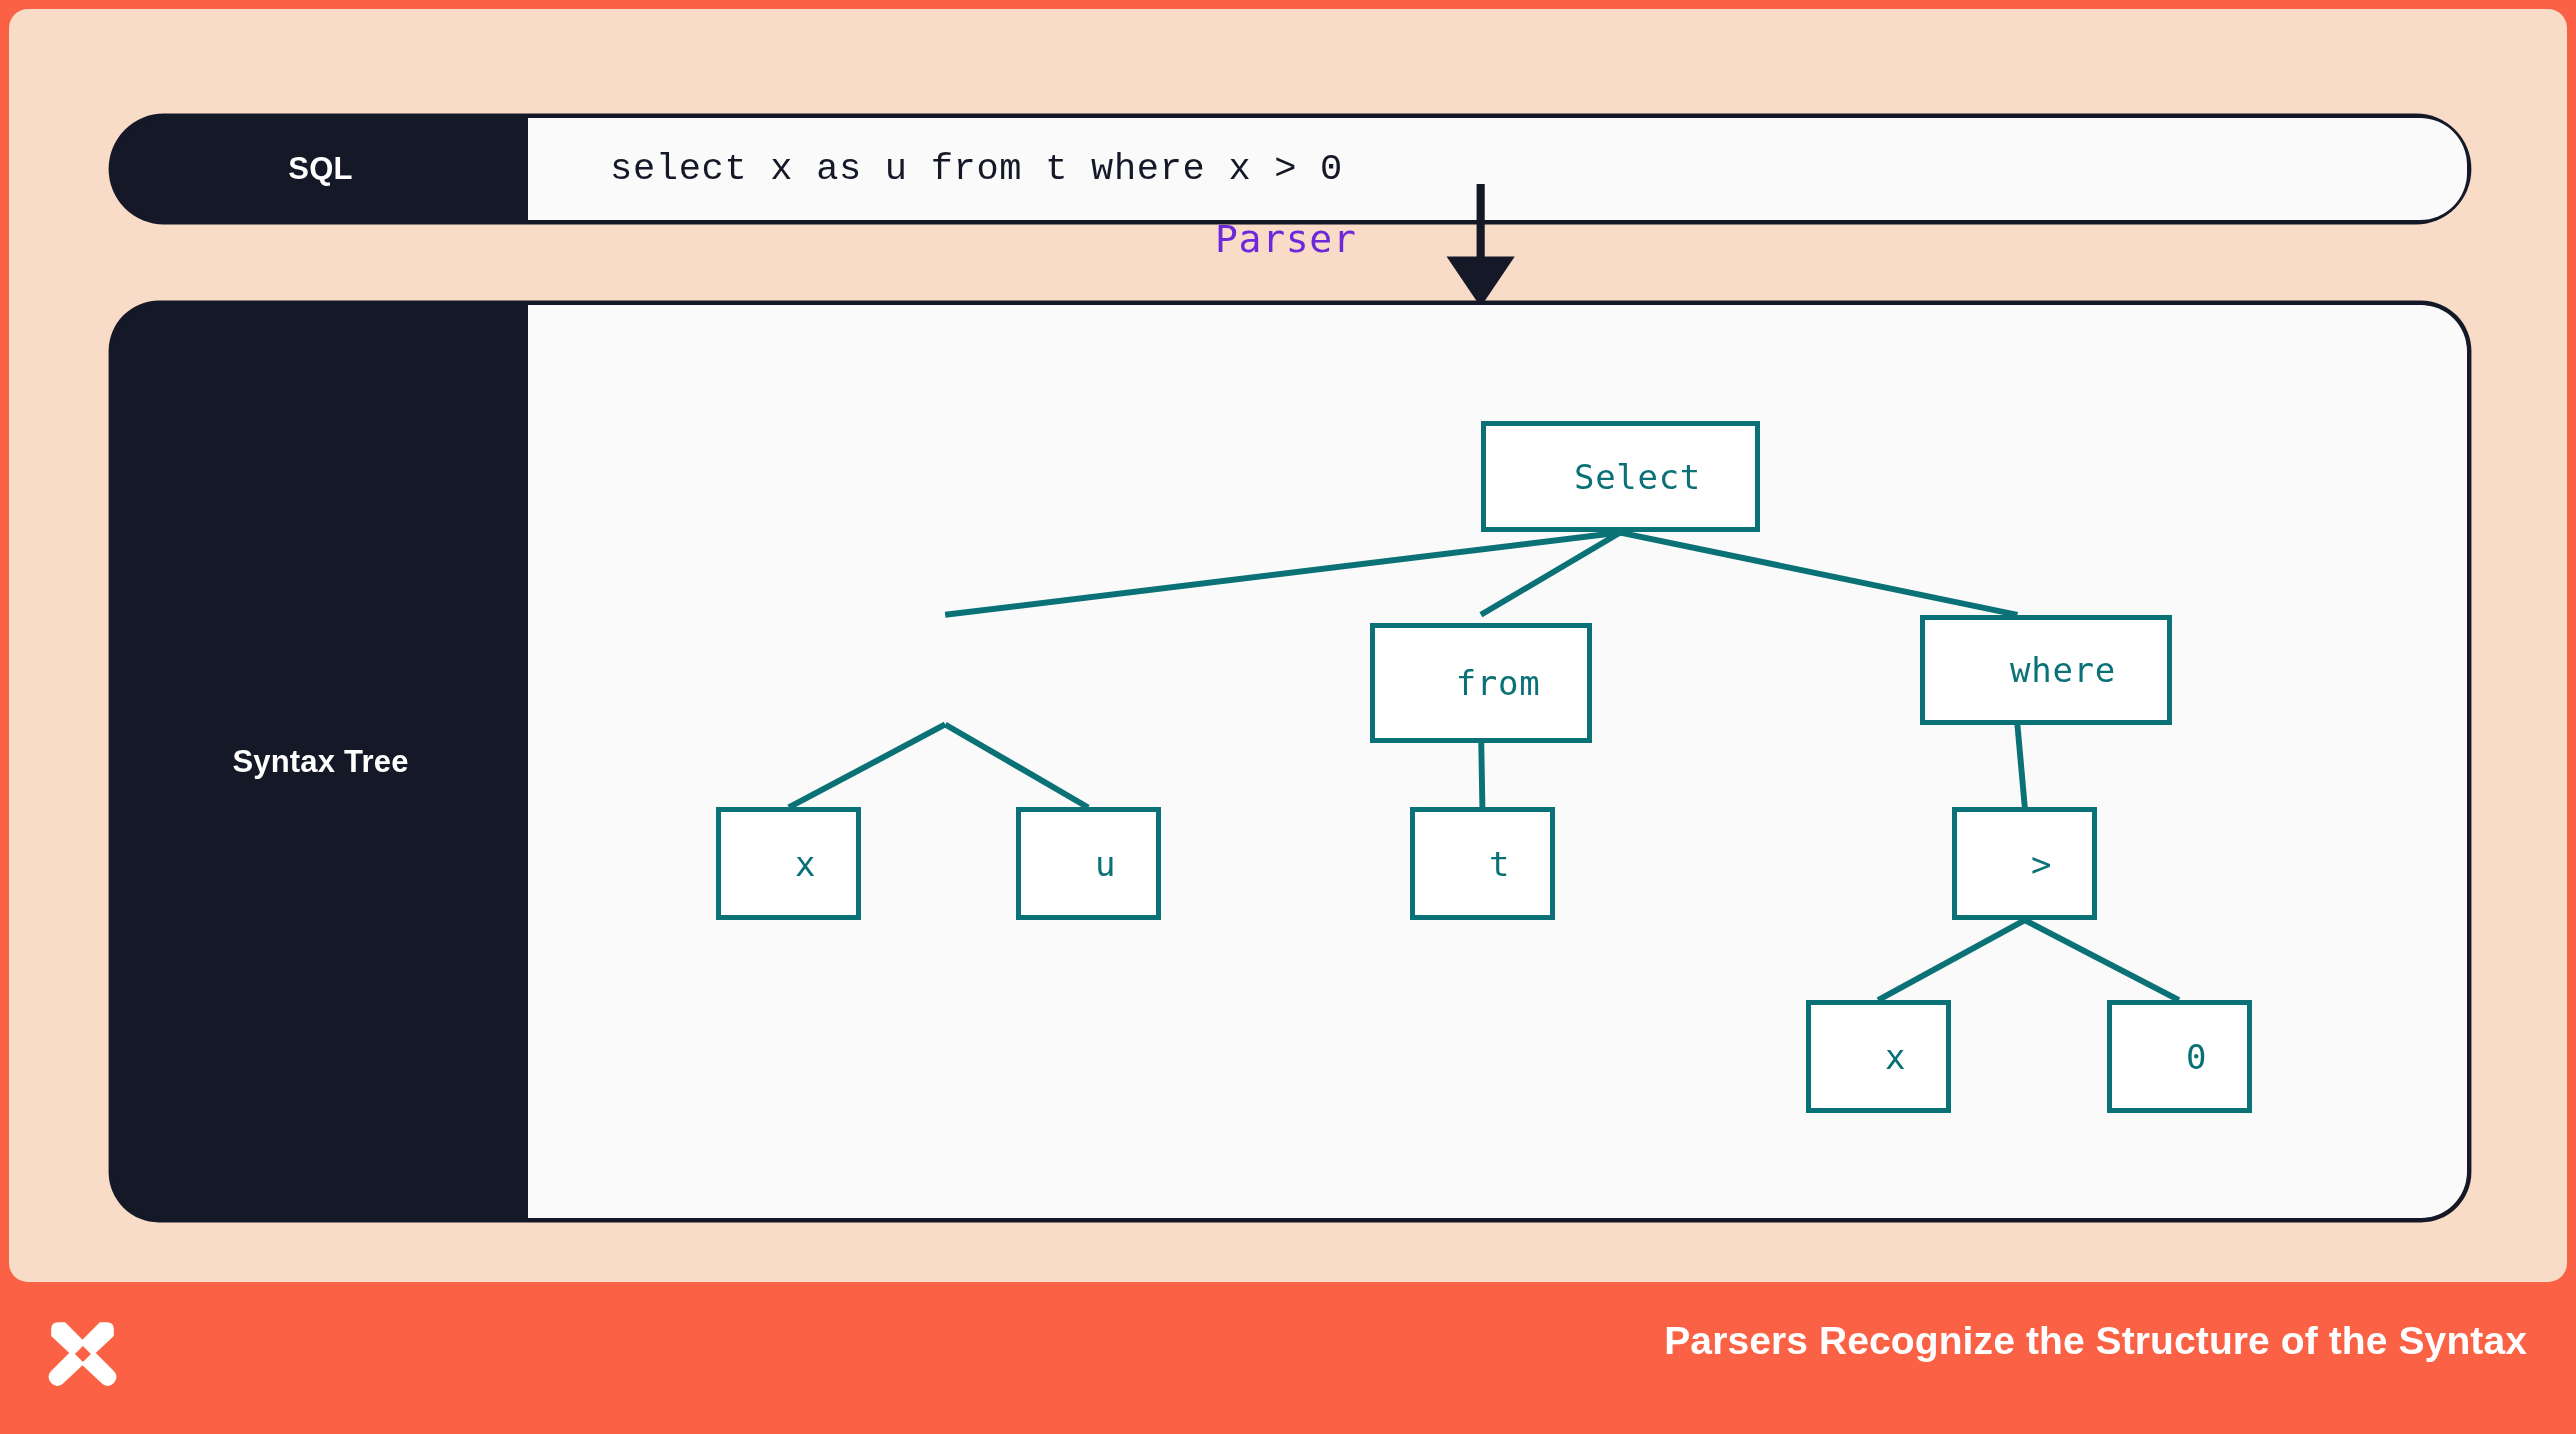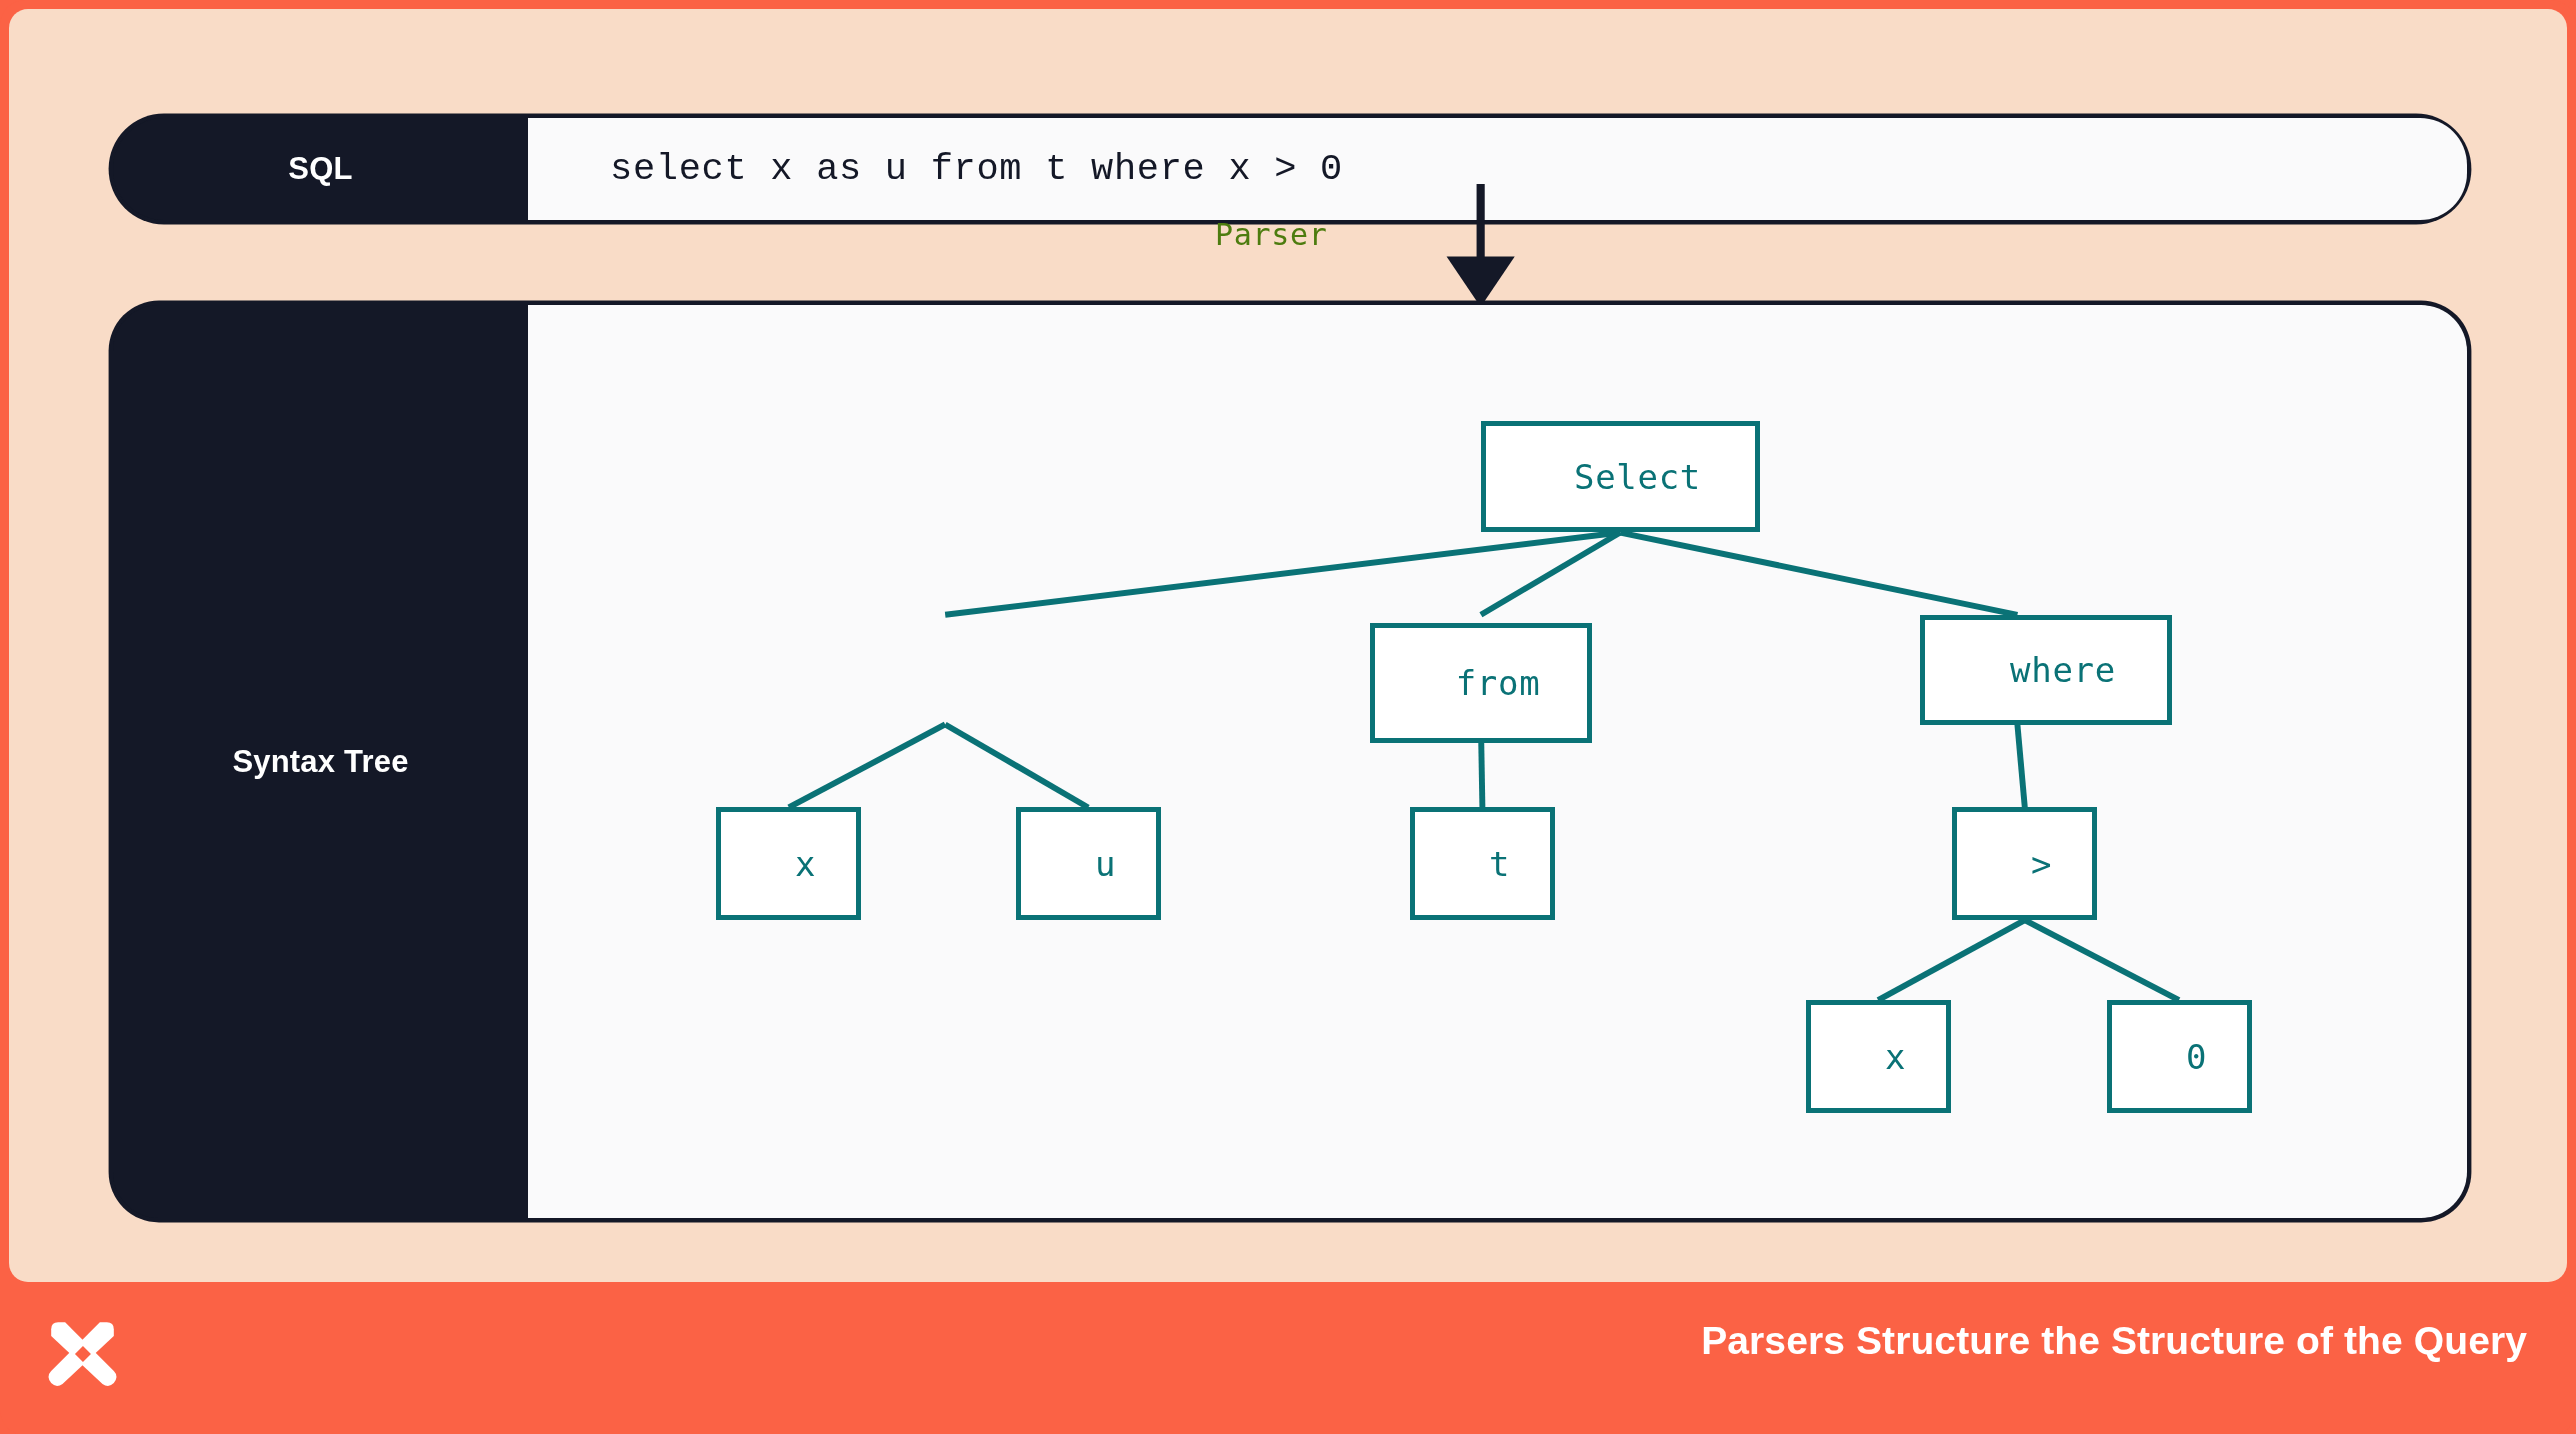--- a/index.html
+++ b/index.html
@@ -81,22 +81,22 @@
     top: 175px;
     width: 2558px;
     height: 123px;
     pointer-events: none;
   }
   .parser-label {
     position: absolute;
     left: 1206px;
     top: 33px;
     font-family: "DejaVu Sans Mono", monospace;
-    font-size: 30px;
-    color: #4d7c0f;
+    font-size: 38px;
+    color: #6d28d9;
     letter-spacing: 0.7px;
   }
   .parser-svg { position: absolute; left: 0; top: 0; }
 
   
   .tree-card {
     position: absolute;
     left: 104px;
     top: 296px;
     width: 2354px;
@@ -237,17 +237,17 @@
     </div>
 
   </div>
 
   <div class="footer">
     <svg class="logo" viewBox="0 0 100 100">
       <path d="M14 22 Q14 14 22 14 L30 14 L86 70 Q92 76 86 84 Q80 90 73 85 L14 30 Z" fill="#ffffff"></path>
       <path d="M86 22 Q86 14 78 14 L70 14 L14 70 Q8 76 14 84 Q20 90 27 85 L86 30 Z" fill="#ffffff"></path>
       <rect x="44" y="44" width="13" height="13" transform="rotate(45 50.5 50.5)" fill="#fb6245"></rect>
     </svg>
-    <div class="footer-text">Parsers Structure the Structure of the Query</div>
+    <div class="footer-text">Parsers Recognize the Structure of the Syntax</div>
   </div>
 
 </div>
 
 
 </body></html>

